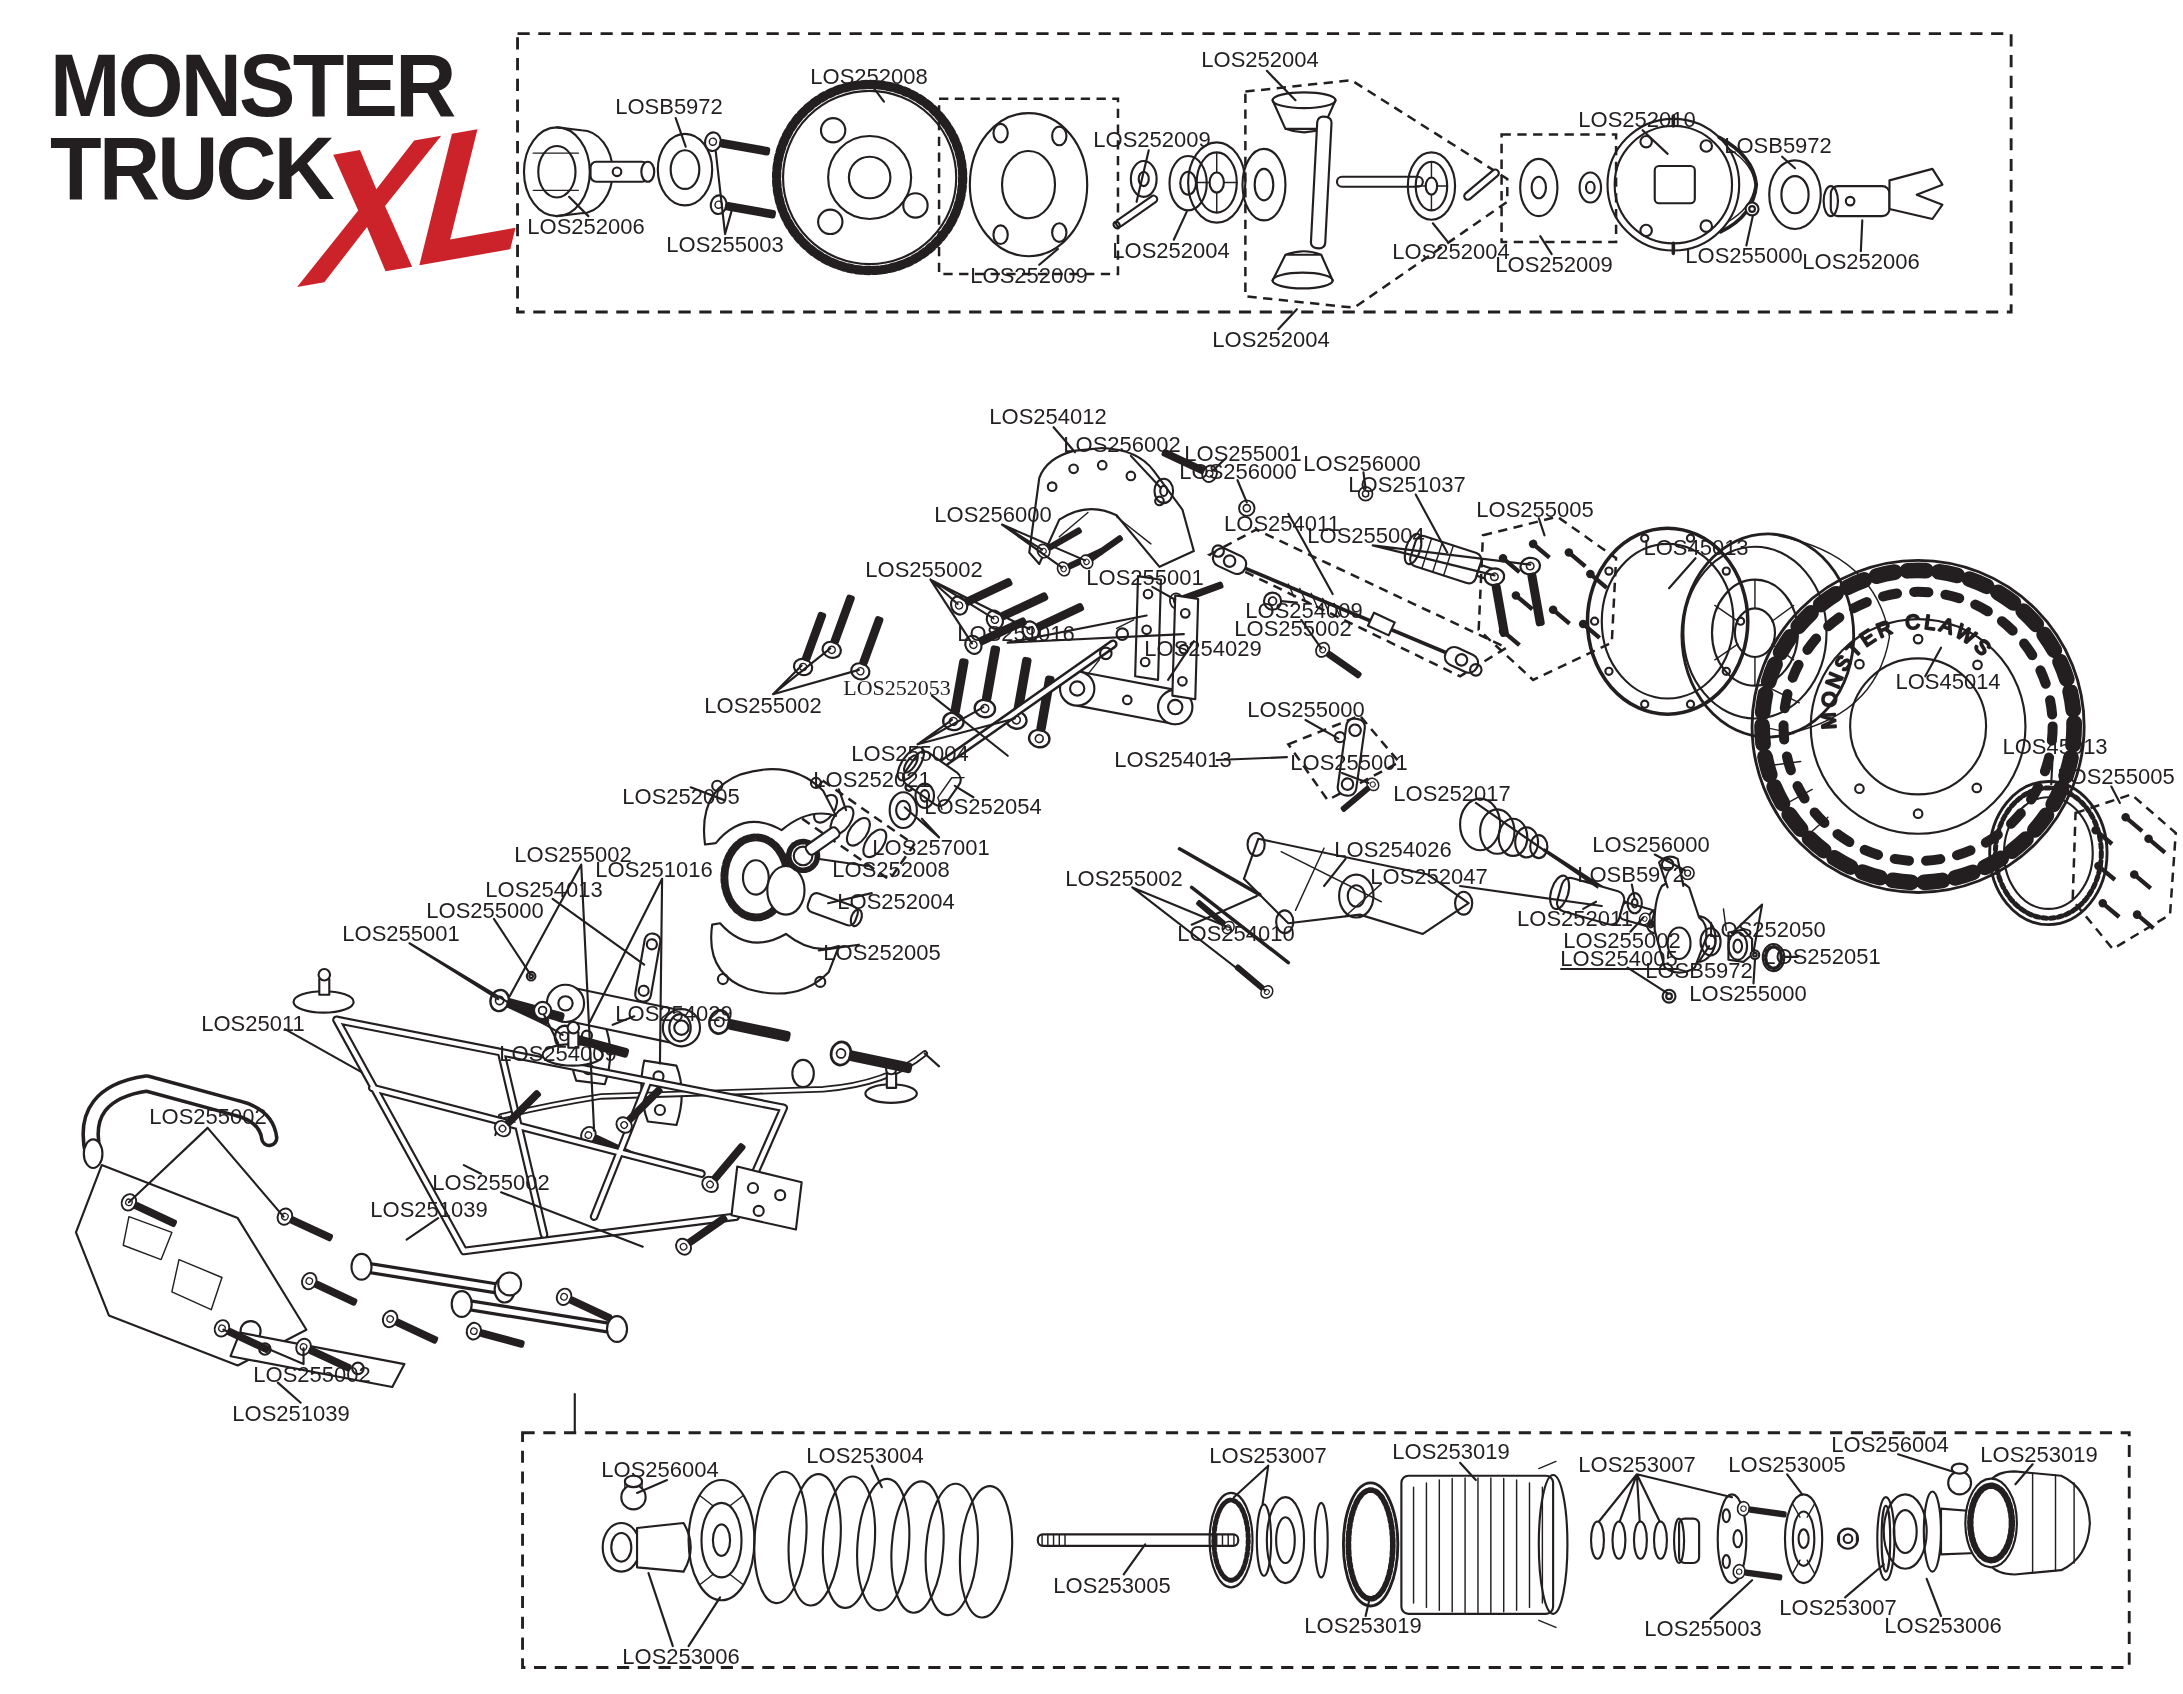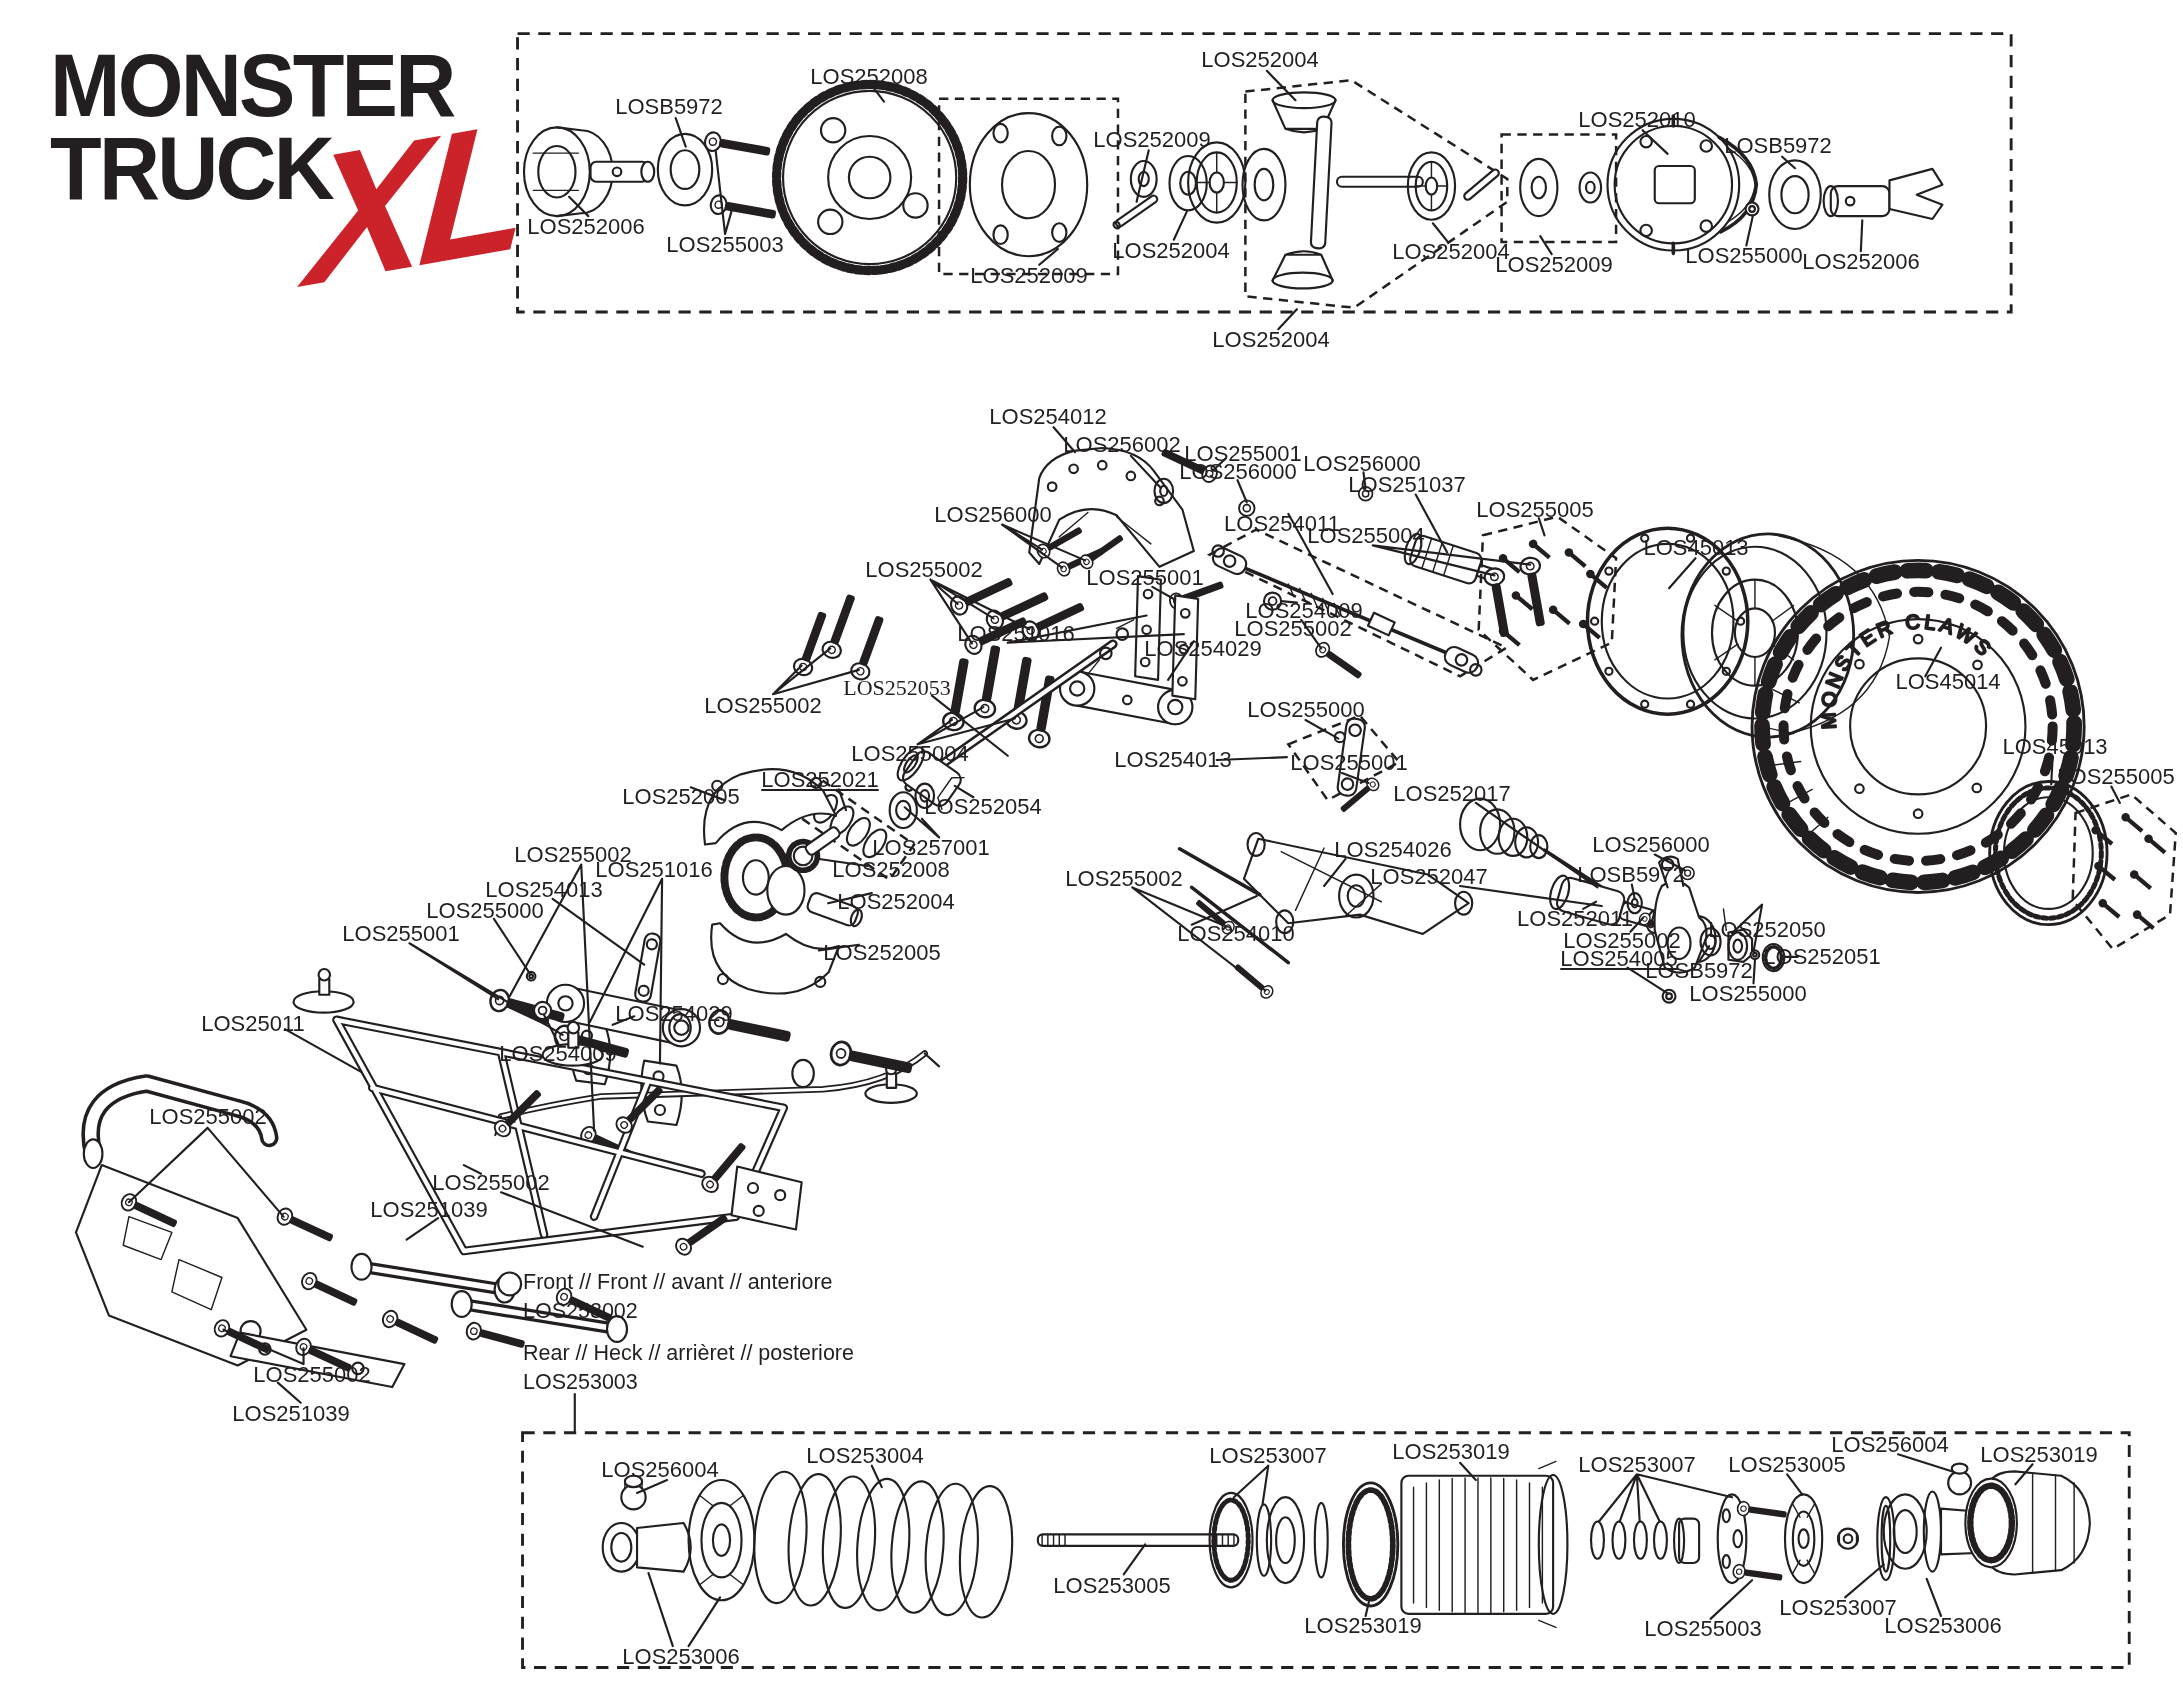--- a/index.html
+++ b/index.html
@@ -725,27 +725,20 @@
       <path d="M2497,2060 L2518,2088"></path>
         <path d="M2652,2032 L2728,2056"></path>
         <path d="M2840,2046 L2816,2074"></path>
       <path d="M1908,2258 L1914,2232"></path>
         <path d="M2390,2262 L2448,2208"></path>
       <path d="M2578,2232 L2632,2186"></path>
         <path d="M2712,2258 L2692,2206"></path>
     </g>
   </svg>
 
-  <div id="notes">
-    <div>Front // Front // avant // anteriore</div>
-    <div>LOS253002</div>
-    <div class="gap"></div>
-    <div>Rear // Heck // arrièret // posteriore</div>
-    <div>LOS253003</div>
-  </div>
 
   <div id="label-layer">
       <span class="part-label" style="left: 669px; top: 107px;">LOSB5972</span>
       <span class="part-label" style="left: 869px; top: 77px;">LOS252008</span>
       <span class="part-label" style="left: 1260px; top: 60px;">LOS252004</span>
       <span class="part-label" style="left: 586px; top: 227px;">LOS252006</span>
       <span class="part-label" style="left: 725px; top: 245px;">LOS255003</span>
       <span class="part-label" style="left: 1152px; top: 140px;">LOS252009</span>
       <span class="part-label" style="left: 1029px; top: 276px;">LOS252009</span>
       <span class="part-label" style="left: 1171px; top: 251px;">LOS252004</span>
@@ -771,21 +764,21 @@
       <span class="part-label" style="left: 1366px; top: 536px;">LOS255004</span>
       <span class="part-label" style="left: 1304px; top: 611px;">LOS254009</span>
       <span class="part-label" style="left: 1293px; top: 629px;">LOS255002</span>
       <span class="part-label" style="left: 1203px; top: 649px;">LOS254029</span>
       <span class="part-label" style="left: 1016px; top: 634px;">LOS251016</span>
       <span class="part-label" style="left: 1948px; top: 638px; margin-top: 44px;">LOS45014</span>
       <span class="part-label" style="left: 897px; top: 688px; font-family: Liberation Serif, serif;">LOS252053</span>
       <span class="part-label" style="left: 763px; top: 706px;">LOS255002</span>
       <span class="part-label" style="left: 910px; top: 754px;">LOS255004</span>
       <span class="part-label" style="left: 681px; top: 797px;">LOS252005</span>
-      <span class="part-label" style="left: 820px; top: 780px; text-decoration: underline;">LOS252021</span>
+      <span class="part-label" style="left: 872px; top: 780px;">LOS252021</span>
       <span class="part-label" style="left: 983px; top: 807px;">LOS252054</span>
       <span class="part-label" style="left: 1306px; top: 710px;">LOS255000</span>
       <span class="part-label" style="left: 1173px; top: 760px;">LOS254013</span>
       <span class="part-label" style="left: 1349px; top: 763px;">LOS255001</span>
       <span class="part-label" style="left: 931px; top: 848px;">LOS257001</span>
       <span class="part-label" style="left: 891px; top: 870px;">LOS252008</span>
       <span class="part-label" style="left: 896px; top: 902px;">LOS252004</span>
       <span class="part-label" style="left: 882px; top: 953px;">LOS252005</span>
       <span class="part-label" style="left: 573px; top: 855px;">LOS255002</span>
       <span class="part-label" style="left: 654px; top: 870px;">LOS251016</span>

